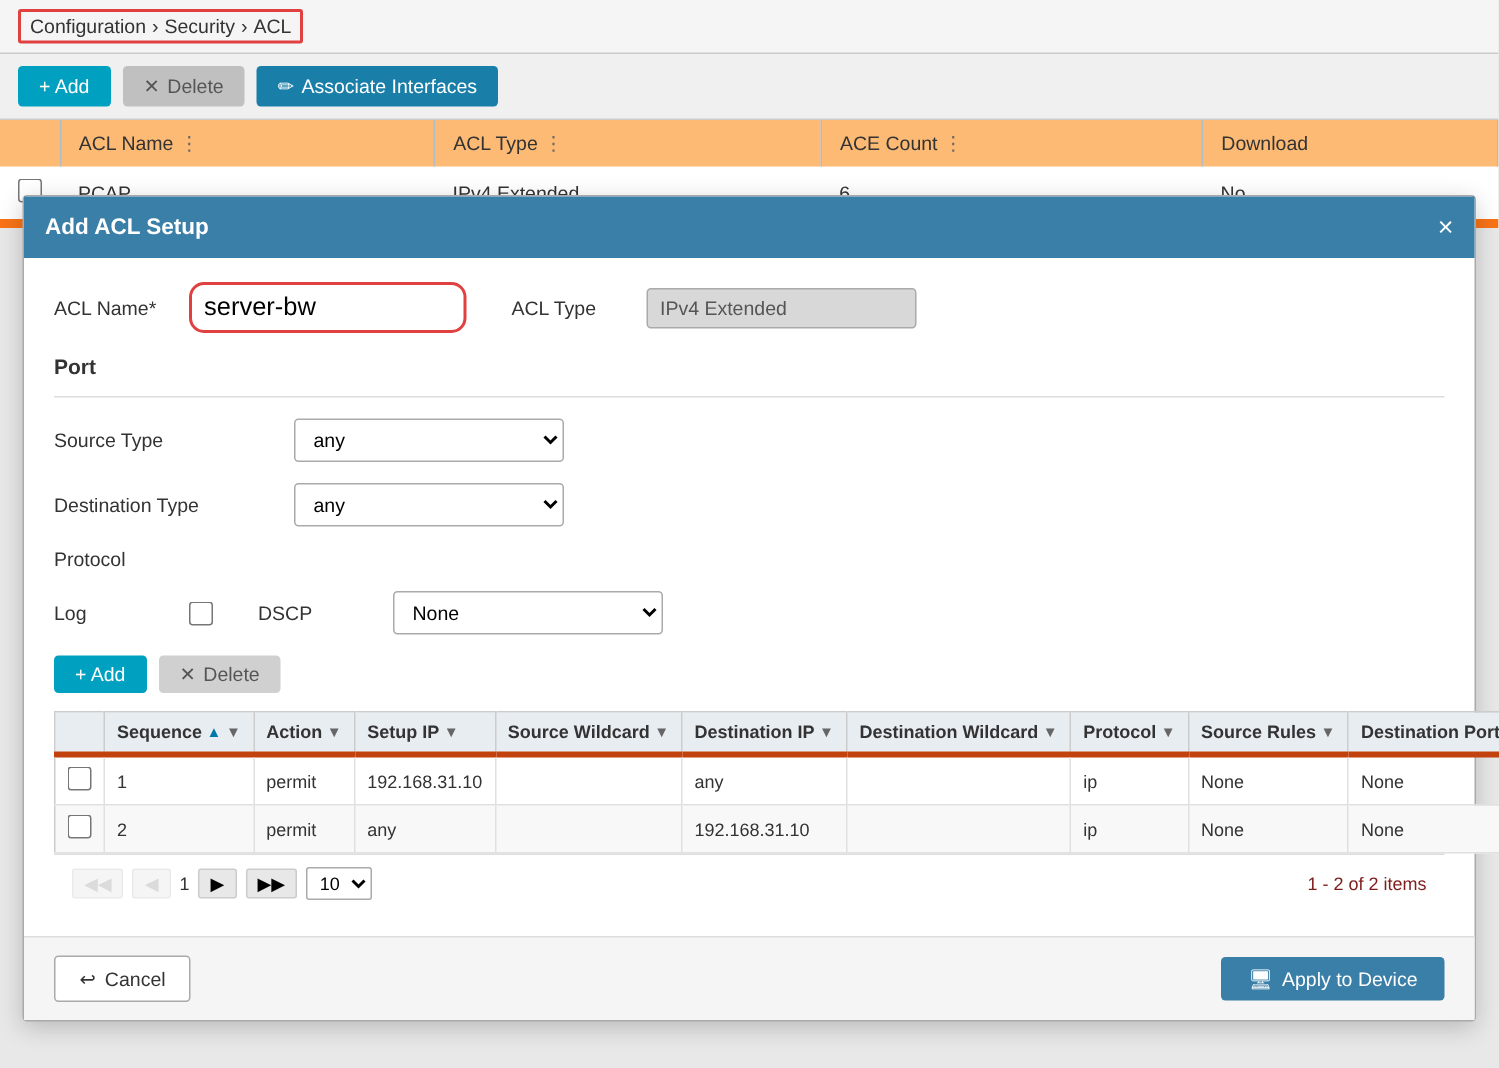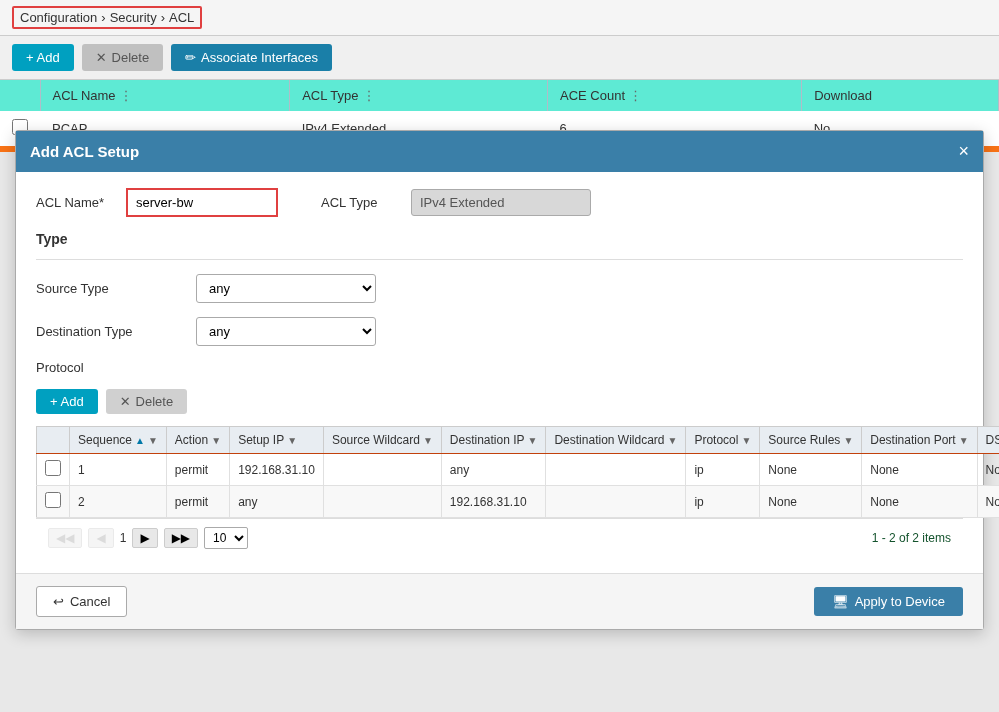--- a/index.html
+++ b/index.html
@@ -20,21 +20,21 @@
       display: flex;
       gap: 8px;
       border-bottom: 1px solid #ccc;
     }
     .btn-add { background: #00a0c0; color: #fff; border: none; padding: 6px 14px; border-radius: 3px; cursor: pointer; display: flex; align-items: center; gap: 5px; font-size: 13px; }
     .btn-delete { background: #c0c0c0; color: #555; border: none; padding: 6px 14px; border-radius: 3px; cursor: pointer; display: flex; align-items: center; gap: 5px; font-size: 13px; }
     .btn-assoc { background: #1a7fa8; color: #fff; border: none; padding: 6px 14px; border-radius: 3px; cursor: pointer; display: flex; align-items: center; gap: 5px; font-size: 13px; }
 
     .main-table-container { background: #fff; }
     .main-table { width: 100%; border-collapse: collapse; }
-    .main-table th { background: #5eead4; padding: 8px 12px; text-align: center; font-weight: normal; border-right: 1px solid #b0bcc8; font-size: 13px; }
+    .main-table th { background: #fdba74; padding: 8px 12px; text-align: center; font-weight: normal; border-right: 1px solid #b0bcc8; font-size: 13px; }
     .main-table td { padding: 8px 12px; border-bottom: 6px solid #f97316; font-size: 13px; }
     .th-inner { display: flex; align-items: center; gap: 4px; }
     .col-dots { color: #666; cursor: pointer; }
     .dialog {
       position: absolute;
       top: 130px;
       left: 15px;
       right: 15px;
       background: #fff;
       border: 1px solid #aaa;
@@ -51,57 +51,57 @@
       align-items: center;
       font-size: 15px;
       font-weight: bold;
     }
     .dialog-close { background: none; border: none; color: #fff; font-size: 18px; cursor: pointer; }
     .dialog-body { padding: 16px 20px; }
 
     .form-row { display: flex; align-items: center; margin-bottom: 14px; }
     .form-label { width: 160px; font-size: 13px; color: #333; }
     .form-field { flex: 1; }
-    .form-pair { display: flex; flex: 1; gap: 43px; }
+    .form-pair { display: flex; flex: 1; gap: 30px; }
     .form-pair-item { display: flex; align-items: center; gap: 10px; }
     .form-pair-item .form-label { width: 80px; }
 
-    input[type="text"] { border: 1px solid #aaa; padding: 5px 8px; border-radius: 0; font-size: 13px; width: 152px; }
+    input[type="text"] { border: 1px solid #aaa; padding: 5px 8px; border-radius: 10px; font-size: 17px; width: 185px; }
     input.highlight { border: 2px solid #e04040; }
     .input-readonly { background: #d8d8d8; border: 1px solid #aaa; padding: 5px 8px; border-radius: 3px; font-size: 13px; width: 180px; color: #555; }
 
     select { border: 1px solid #aaa; padding: 5px 8px; border-radius: 3px; font-size: 13px; background: #fff; cursor: pointer; }
     select.wide { width: 180px; }
     select.action-select { width: 180px; }
 
     .section-title { font-size: 14px; font-weight: bold; margin-bottom: 12px; margin-top: 4px; color: #333; }
     .rules-divider { border: none; border-top: 1px solid #ddd; margin: 8px 0 14px 0; }
 
     .checkbox-wrap { display: flex; align-items: center; }
     input[type="checkbox"] { width: 16px; height: 16px; accent-color: #0078a8; cursor: pointer; }
 
     .inner-toolbar { display: flex; gap: 8px; margin-bottom: 12px; }
     .btn-inner-add { background: #00a0c0; color: #fff; border: none; padding: 5px 14px; border-radius: 3px; cursor: pointer; display: flex; align-items: center; gap: 5px; font-size: 13px; }
     .btn-inner-delete { background: #d0d0d0; color: #555; border: none; padding: 5px 14px; border-radius: 3px; cursor: pointer; display: flex; align-items: center; gap: 5px; font-size: 13px; }
 
     .inner-table { width: 100%; border-collapse: collapse; font-size: 12px; border: 1px solid #ccc; }
-    .inner-table th { background: #e8edf2; padding: 6px 8px; text-align: left; border-right: 1px solid #ccc; border-bottom: 1px solid #c2410c; font-weight: normal; white-space: nowrap; margin-top: 45px; }
+    .inner-table th { background: #e8edf2; padding: 6px 8px; text-align: left; border-right: 1px solid #ccc; border-bottom: 4px solid #c2410c; font-weight: bold; white-space: nowrap; margin-top: 45px; }
     .inner-table td { padding: 6px 8px; border-right: 1px solid #e0e0e0; border-bottom: 1px solid #e0e0e0; white-space: nowrap; }
     .inner-table tr:nth-child(even) td { background: #f8f8f8; }
     .th-sort { display: flex; align-items: center; gap: 3px; }
     .sort-icon { color: #0078a8; font-size: 10px; }
     .filter-icon { color: #666; font-size: 10px; cursor: pointer; }
 
     .pagination { display: flex; align-items: center; gap: 6px; padding: 8px 12px; font-size: 12px; border-top: 1px solid #ddd; justify-content: space-between; }
     .page-controls { display: flex; align-items: center; gap: 6px; }
     .page-btn { background: #e8e8e8; border: 1px solid #ccc; padding: 2px 7px; cursor: pointer; border-radius: 2px; font-size: 12px; }
     .page-btn:disabled { opacity: 0.4; cursor: default; }
     .page-num { font-size: 12px; }
     .per-page-select { border: 1px solid #aaa; padding: 2px 4px; border-radius: 2px; font-size: 12px; }
-    .page-info { color: #14532d; font-size: 12px; }
+    .page-info { color: #7f1d1d; font-size: 12px; }
 
     .dialog-footer { display: flex; justify-content: space-between; align-items: center; padding: 12px 20px; border-top: 1px solid #ddd; background: #f5f5f5; }
     .btn-cancel { background: #fff; color: #333; border: 1px solid #aaa; padding: 7px 16px; border-radius: 3px; cursor: pointer; display: flex; align-items: center; gap: 6px; font-size: 13px; }
     .btn-apply { background: #3a7fa8; color: #fff; border: none; padding: 7px 18px; border-radius: 3px; cursor: pointer; display: flex; align-items: center; gap: 6px; font-size: 13px; }
 
     .row-check { width: 16px; height: 16px; accent-color: #0078a8; cursor: pointer; }
     .td-check { width: 28px; text-align: center; }
   </style>
 </head>
 <body>
@@ -185,21 +185,21 @@
           <div class="form-label">ACL Name*</div>
           <input type="text" class="highlight" value="server-bw" style="">
         </div>
         <div class="form-pair-item">
           <div class="form-label">ACL Type</div>
           <div class="input-readonly">IPv4 Extended</div>
         </div>
       </div>
     </div>
 
-    <div class="section-title">Type</div>
+    <div class="section-title">Port</div>
     <hr class="rules-divider">
 
 
     <div class="form-row">
       <div class="form-label">Source Type</div>
       <div class="form-field">
         <select class="wide">
           <option>any</option>
           <option>host</option>
           <option>network</option>
@@ -215,20 +215,39 @@
           <option>host</option>
           <option>network</option>
         </select>
       </div>
     </div>
 
     <div class="form-row">
       <div class="form-label">Protocol</div>
     </div>
 
+    <div class="form-row">
+      <div class="form-pair" style="width:100%;">
+        <div class="form-pair-item">
+          <div class="form-label">Log</div>
+          <div class="checkbox-wrap">
+            <input type="checkbox" style="">
+          </div>
+        </div>
+        <div class="form-pair-item">
+          <div class="form-label">DSCP</div>
+          <select class="action-select">
+            <option>None</option>
+            <option>AF11</option>
+            <option>AF12</option>
+            <option>EF</option>
+          </select>
+        </div>
+      </div>
+    </div>
 
     <div class="inner-toolbar">
       <button class="btn-inner-add">+ Add</button>
       <button class="btn-inner-delete">
         <span>✕</span>
         <span>Delete</span>
       </button>
     </div>
 
     <table class="inner-table">

